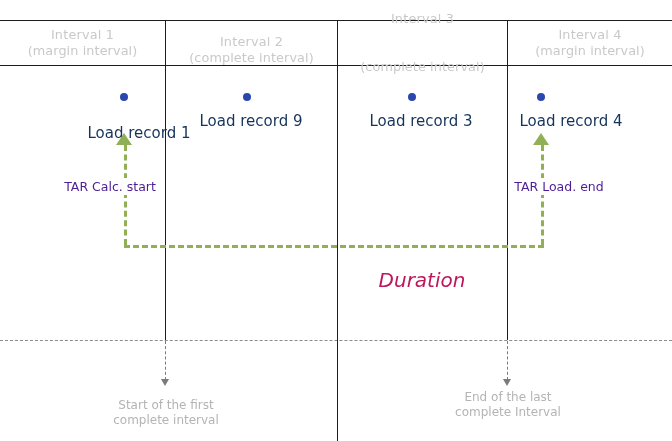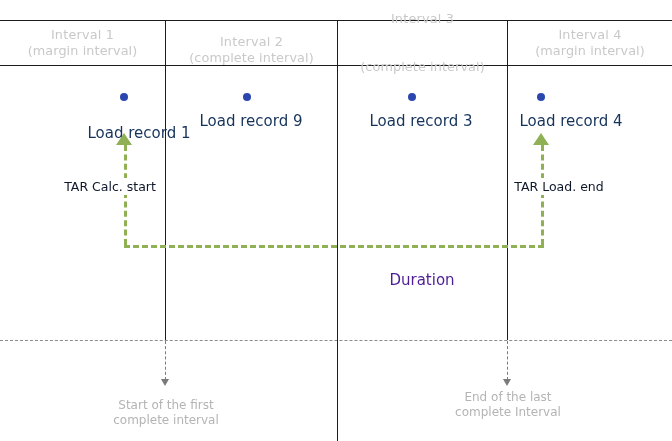--- a/index.html
+++ b/index.html
@@ -115,35 +115,36 @@
   .g-arrow {
     position: absolute;
     width: 0;
     height: 0;
     border-left: 8px solid transparent;
     border-right: 8px solid transparent;
     border-bottom: 12px solid #8fb054;
   }
   .g-label {
     position: absolute;
-    color: #0f172a;
+    color: #4c1d95;
     font-size: 12.5px;
     line-height: 15px;
     white-space: nowrap;
     background: #ffffff;
     padding: 1px 3px;
     transform: translateX(-50%);
   }
   .duration-label {
     position: absolute;
-    color: #4c1d95;
-    font-size: 15px;
+    color: #be185d;
+    font-size: 20px;
     line-height: 19px;
     white-space: nowrap;
     transform: translateX(-50%);
+    font-style: italic;
   }
 
   
   .ann-line {
     position: absolute;
     width: 0;
     border-left: 1px dashed #7a7a7a;
   }
   .ann-arrow {
     position: absolute;

